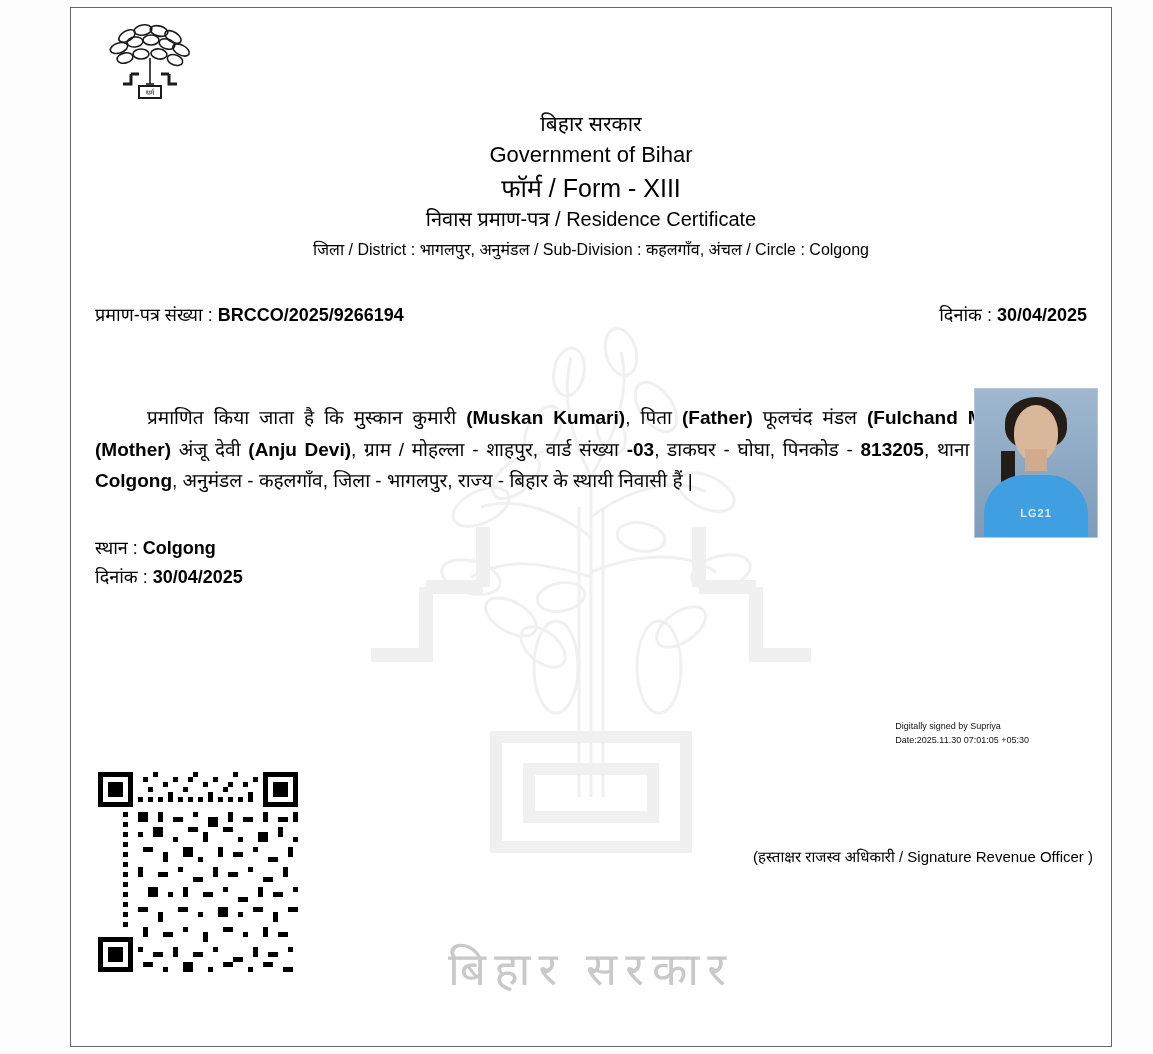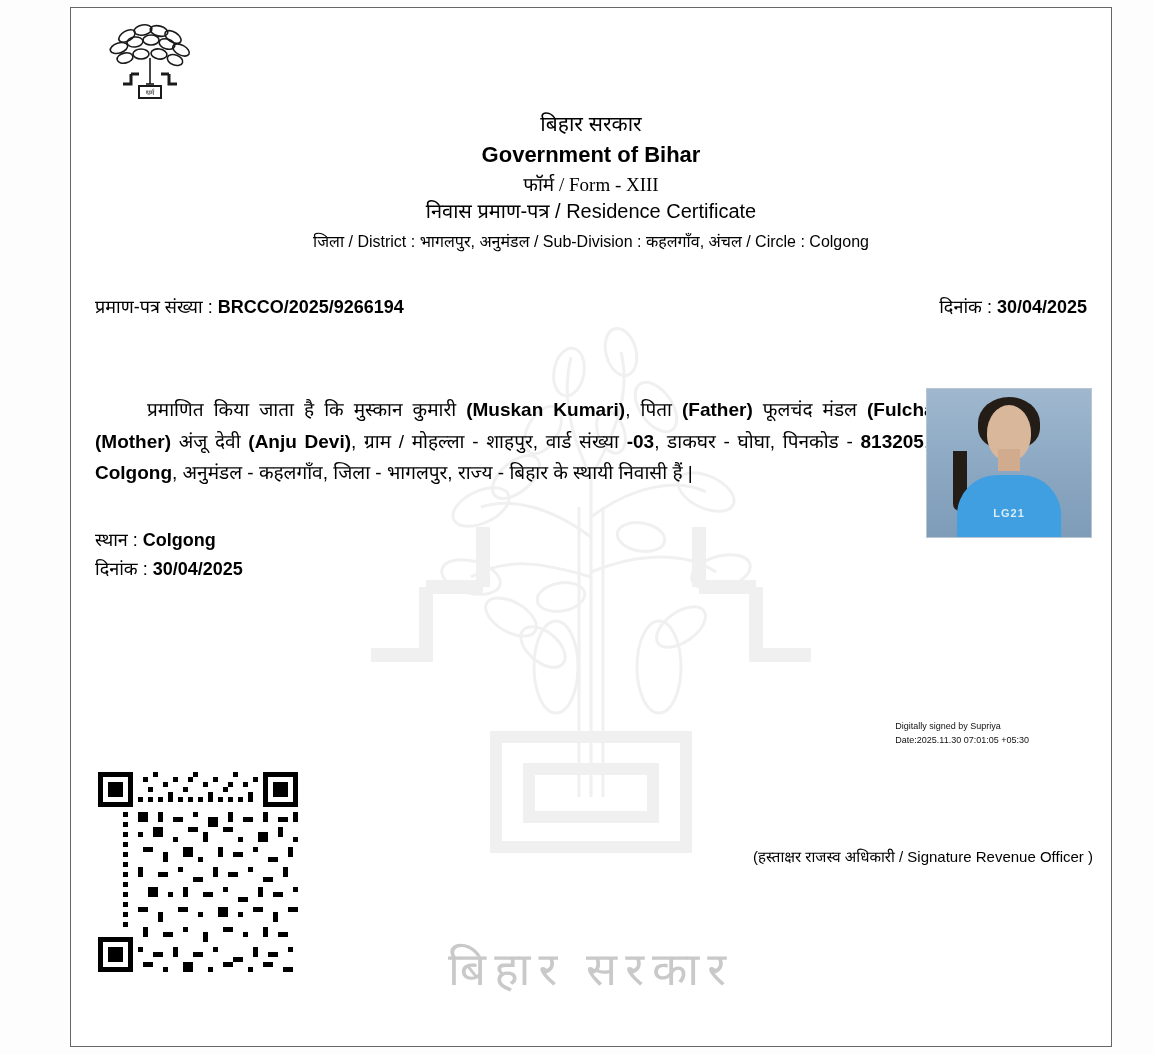--- a/index.html
+++ b/index.html
@@ -71,27 +71,26 @@
   .hdr {
     text-align: center;
     line-height: 1.35;
   }
   .hdr .l-hi {
     font-size: 21px;
     margin-top: 4px;
   }
   .hdr .l-en {
     font-size: 22px;
-    font-weight: bold;
+    font-weight: normal;
     margin-top: 2px;
   }
   .hdr .l-form {
-    font-size: 19px;
+    font-size: 25px;
     margin-top: 2px;
-    font-family: Liberation Serif, serif;
   }
   .hdr .l-title {
     font-size: 20px;
   }
   .hdr .l-dist {
     font-size: 16px;
     margin-top: 6px;
   }
 
   .row-meta {
@@ -100,29 +99,28 @@
     align-items: baseline;
     margin-top: 42px;
     padding: 0 6px;
     font-size: 18px;
   }
   .row-meta b { font-weight: bold; }
 
   
   .photo {
     position: absolute;
-    right: 19px;
+    right: 13px;
     top: 380px;
     width: 122px;
     height: 148px;
     background: linear-gradient(180deg,#9fb8cf 0%, #8ba7c2 55%, #7e9cb8 100%);
     border: 1px solid #b9c6d2;
     overflow: hidden;
     z-index: 3;
-    padding-left: 42px;
   }
   .photo .head {
     position: absolute;
     left: 50%;
     top: 16px;
     transform: translateX(-50%);
     width: 44px;
     height: 56px;
     border-radius: 50% 50% 46% 46%;
     background: #d8b79b;

